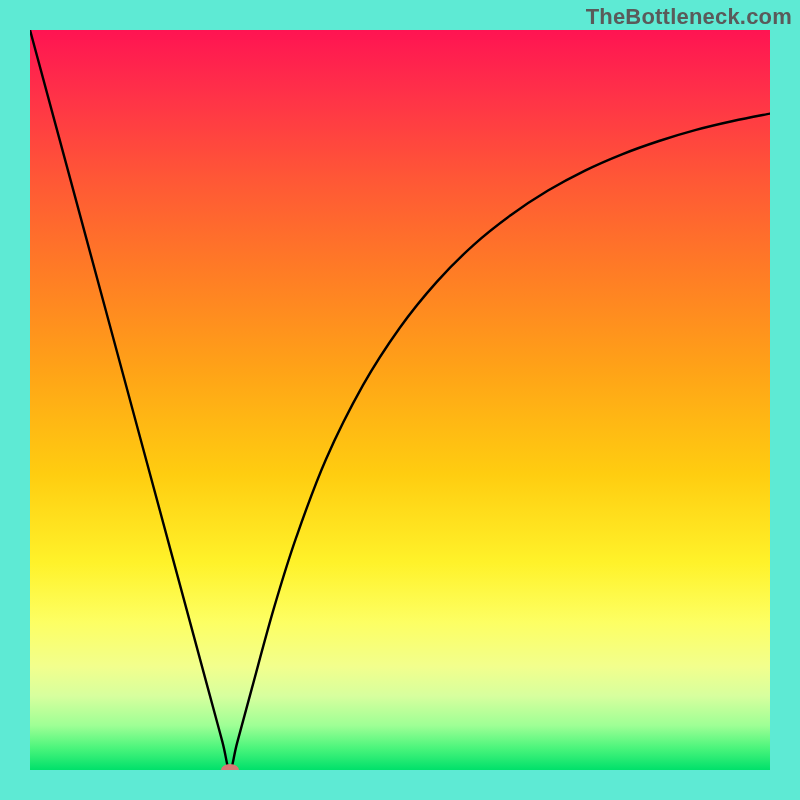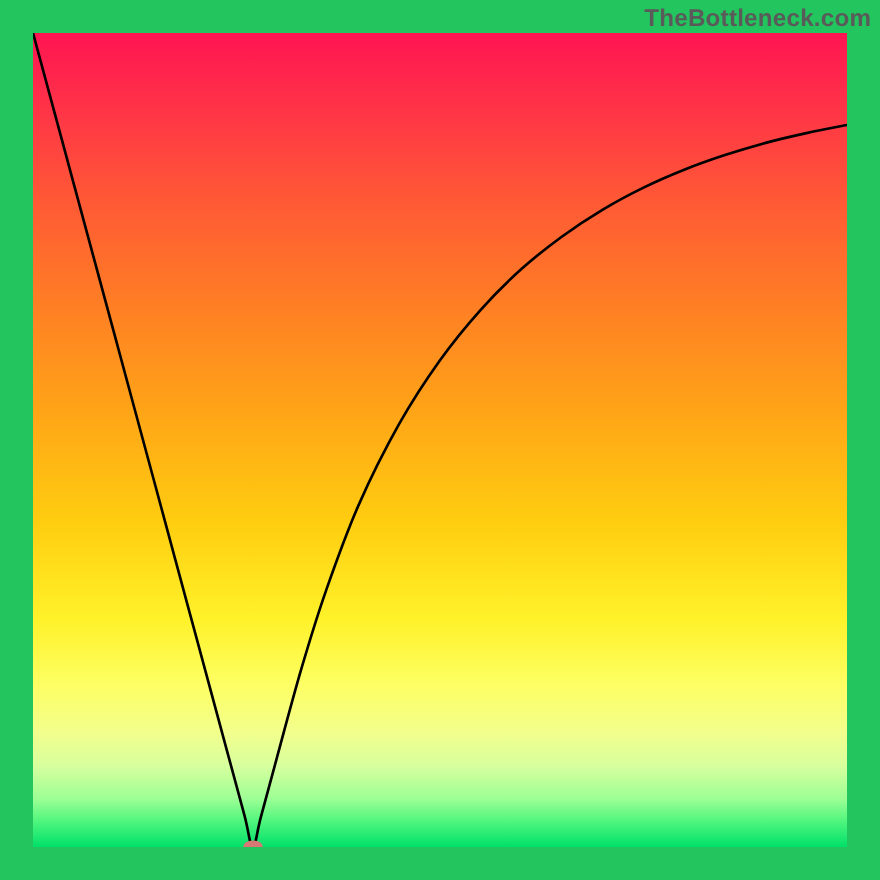--- a/index.html
+++ b/index.html
@@ -7,21 +7,21 @@
     padding: 0;
     width: 800px;
     height: 800px;
     background: #ffffff;
     overflow: hidden;
   }
   .frame {
     position: relative;
     width: 800px;
     height: 800px;
-    background: #22c55e;
+    background: #5eead4;
   }
   .plot-area {
     position: absolute;
     left: 30px;
     top: 30px;
     width: 740px;
     height: 740px;
     overflow: hidden;
   }
   .gradient-bg {

